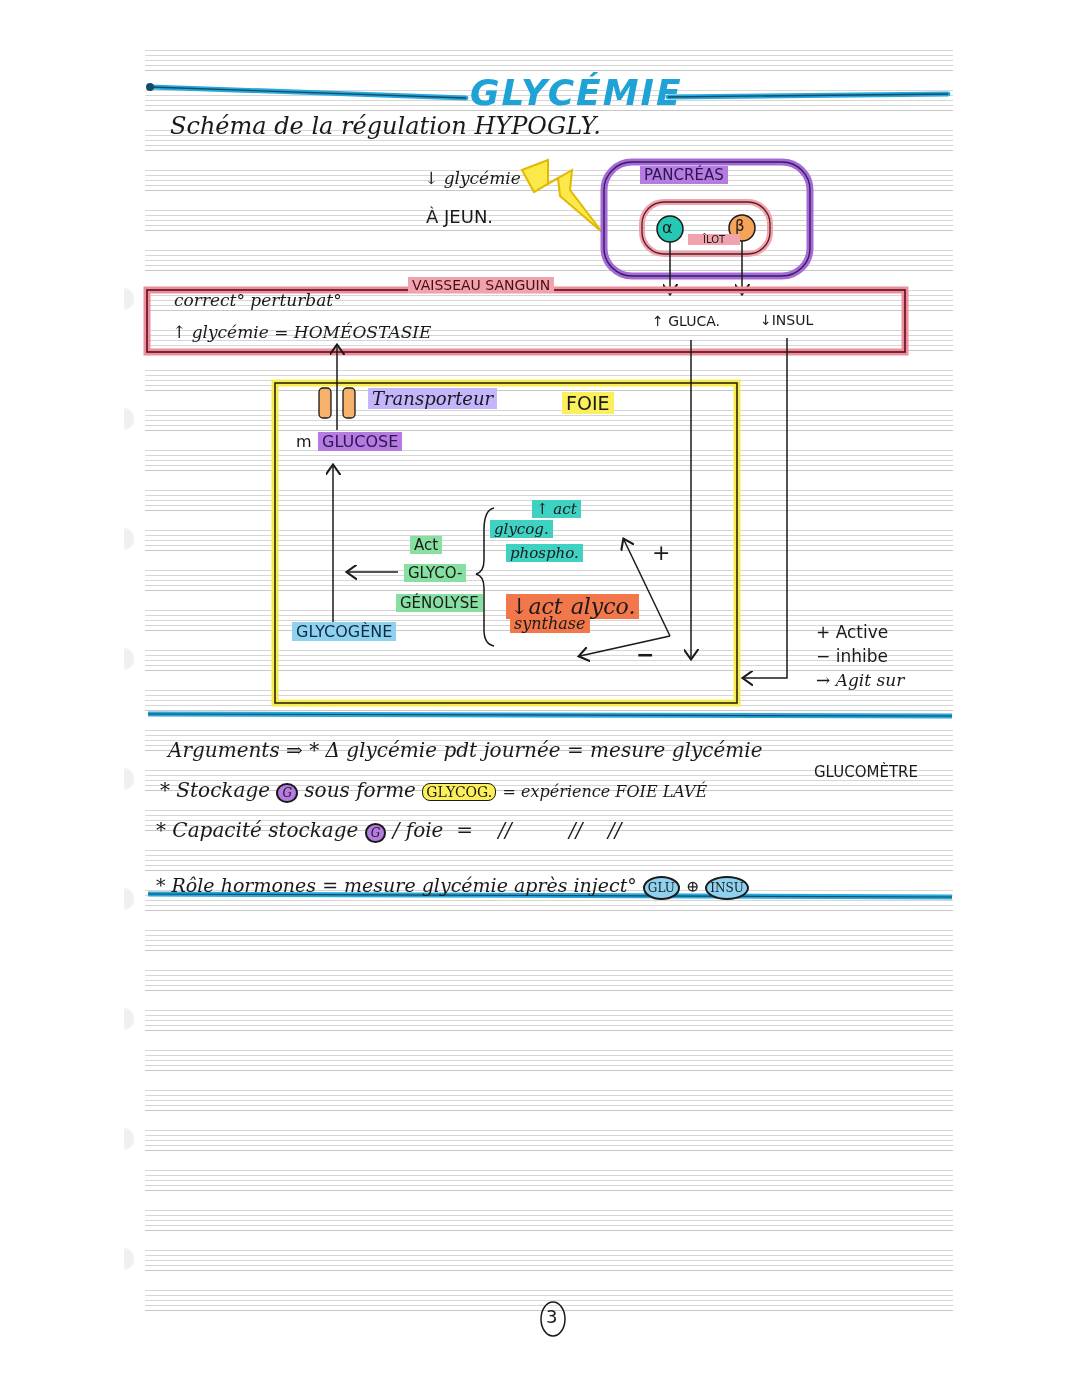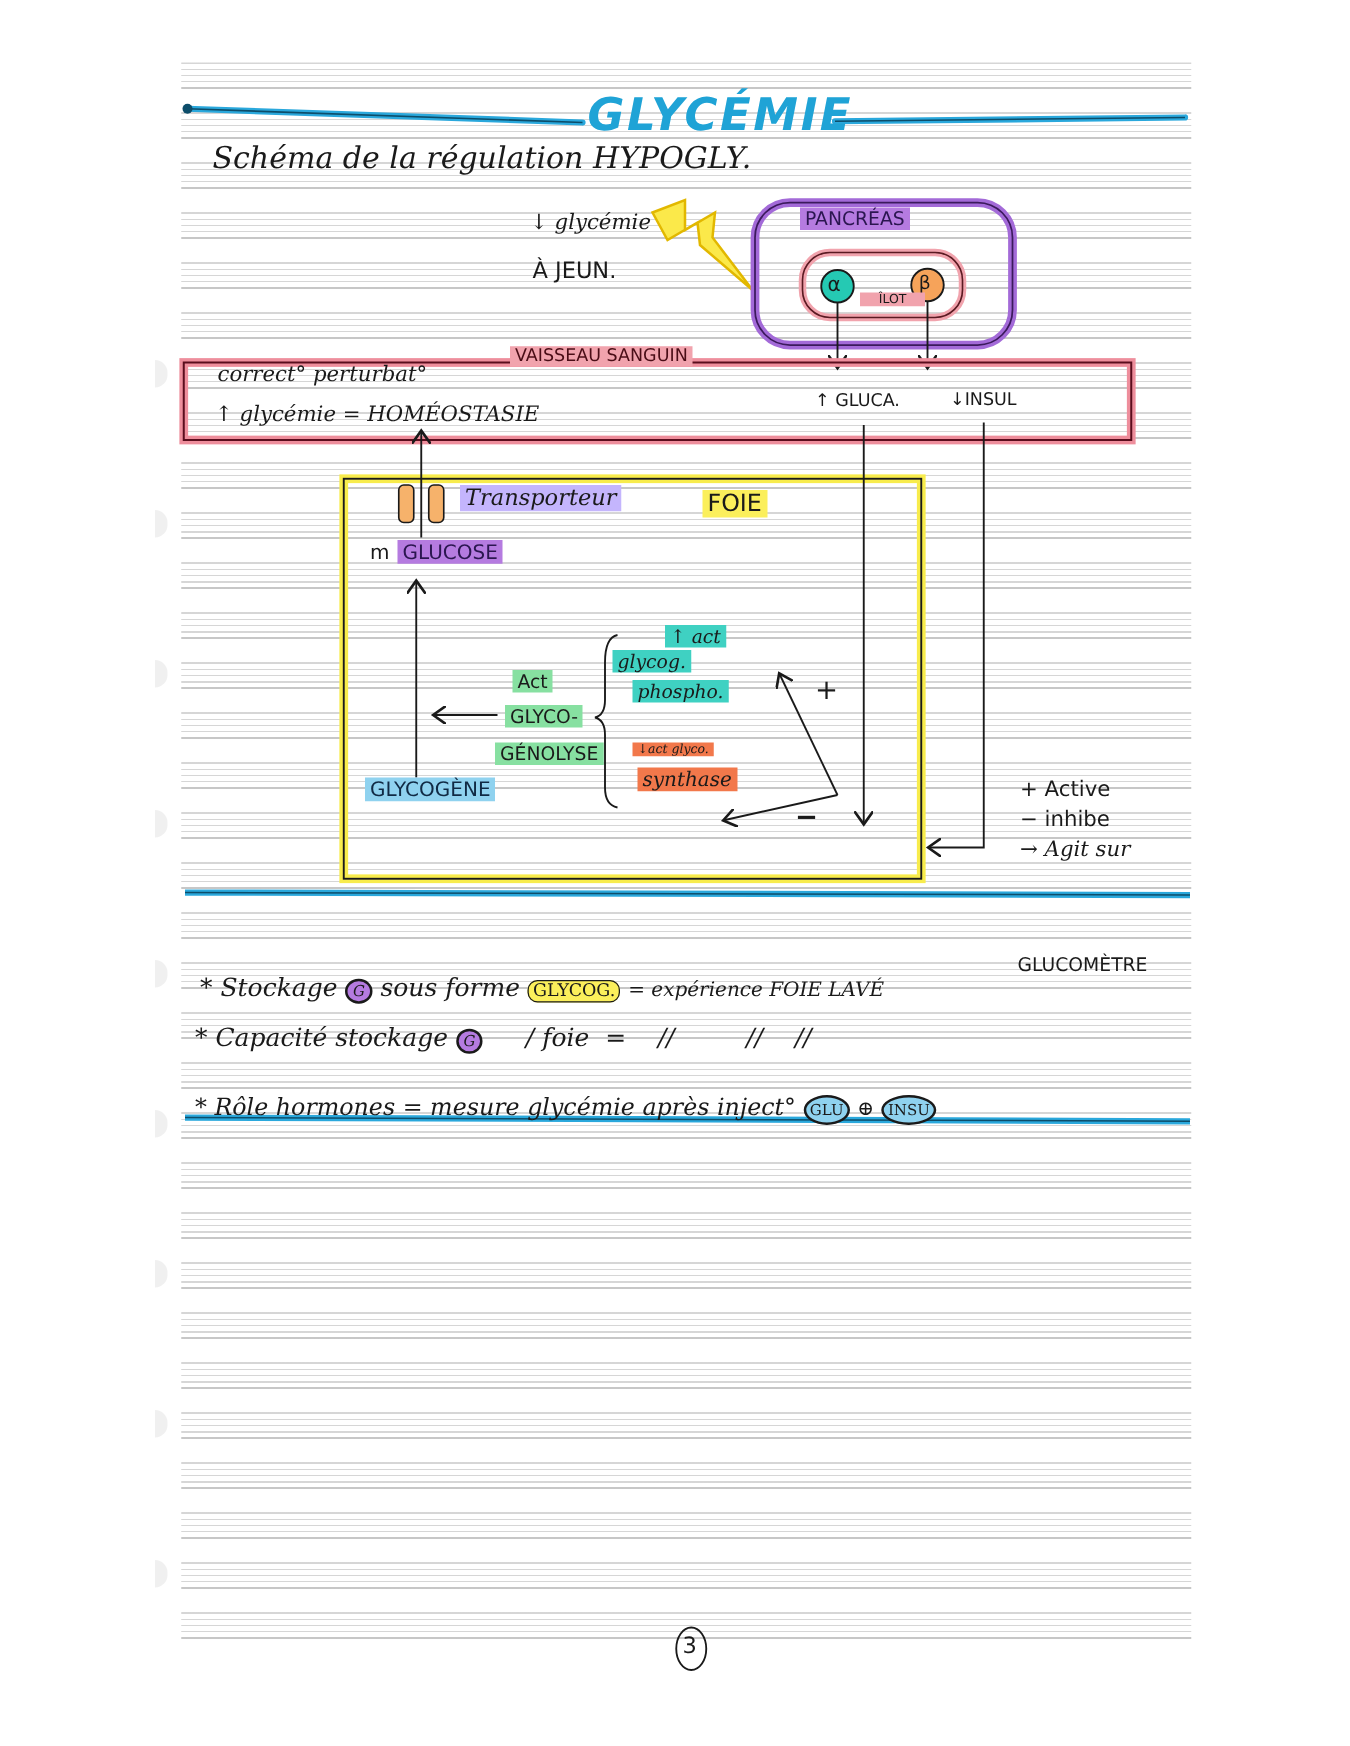--- a/index.html
+++ b/index.html
@@ -139,55 +139,59 @@
   <div class="hand hl hl-blue" style="left:292px; top:622px; font-size:16px; color:#102a44;">GLYCOGÈNE</div>
 
   <div class="hand hl hl-green" style="left:410px; top:536px; font-size:15px;">Act</div>
   <div class="hand hl hl-green" style="left:404px; top:564px; font-size:15px;">GLYCO-</div>
   <div class="hand hl hl-green" style="left:396px; top:594px; font-size:15px;">GÉNOLYSE</div>
 
   <div class="hand cursive hl hl-teal" style="left:532px; top:500px; font-size:15px;text-align:center;">↑ act</div>
   <div class="hand cursive hl hl-teal" style="left:490px; top:520px; font-size:15px;">glycog.</div>
   <div class="hand cursive hl hl-teal" style="left:506px; top:544px; font-size:15px;">phospho.</div>
 
-  <div class="hand cursive hl hl-coral" style="left:506px; top:594px; font-size:10px;">↓act glyco.</div>
+  <div class="hand cursive hl hl-coral" style="left:506px; top:594px; font-size:22px;">↓act glyco.</div>
   <div class="hand cursive hl hl-coral" style="left:510px; top:614px; font-size:16px;">synthase</div>
 
   <div class="hand" style="left:652px; top:540px; font-size:22px;">+</div>
   <div class="hand" style="left:636px; top:642px; font-size:22px; font-weight:bold;">−</div>
 
   <div class="box-abs" style="left:816px; top:620px;">
     <div class="hand" style="position:relative; font-size:17px; line-height:24px;">
       <span>+</span>
       <span>Active</span>
     </div>
     <div class="hand" style="position:relative; font-size:17px; line-height:24px;">
       <span>−</span>
       <span>inhibe</span>
     </div>
     <div class="hand cursive" style="position:relative; font-size:17px; line-height:24px;">
       <span>→</span>
       <span>Agit sur</span>
     </div>
   </div>
 
+  <div class="hand cursive" style="left:168px; top:738px; font-size:20px;">
+    <span>Arguments ⇒ *</span>
+    <span>Δ glycémie pdt journée = mesure glycémie</span>
+  </div>
   <div class="hand" style="left:814px; top:763px; font-size:15px;">GLUCOMÈTRE</div>
 
   <div class="hand cursive" style="left:160px; top:778px; font-size:20px;">
     <span>* Stockage</span>
     <span class="circle-tag" style="background:#b57be0; font-size:12px; line-height:16px; padding:0 4px;">G</span>
     <span>sous forme</span>
     <span style="background:#fbef5b; border:1.5px solid #1a1a1a; border-radius:8px; padding:0 3px; font-size:14px; font-style:normal;">GLYCOG.</span>
     <span style="font-size:16px;">= expérience FOIE LAVÉ</span>
   </div>
 
   <div class="hand cursive" style="left:156px; top:818px; font-size:20px;">
     <span>* Capacité stockage</span>
     <span class="circle-tag" style="background:#b57be0; font-size:12px; line-height:16px; padding:0 4px;">G</span>
-    <span style="white-space:pre;margin-left:28px;">/ foie  =    //         //    //</span>
+    <span style="white-space:pre;">/ foie  =    //         //    //</span>
   </div>
 
   <div class="hand cursive" style="left:156px; top:856px; font-size:19px;">
     <span>* Rôle hormones = mesure glycémie après inject°</span>
     <span class="circle-tag" style="background:#8fd2ef; font-style:normal; font-size:12px;margin-top:20px;">GLU</span>
     <span style="font-style:normal; font-size:16px;">⊕</span>
     <span class="circle-tag" style="background:#8fd2ef; font-style:normal; font-size:12px;">INSU</span>
   </div>
 
   <div class="hand" style="left:546px; top:1306px; font-size:18px;">3</div>

